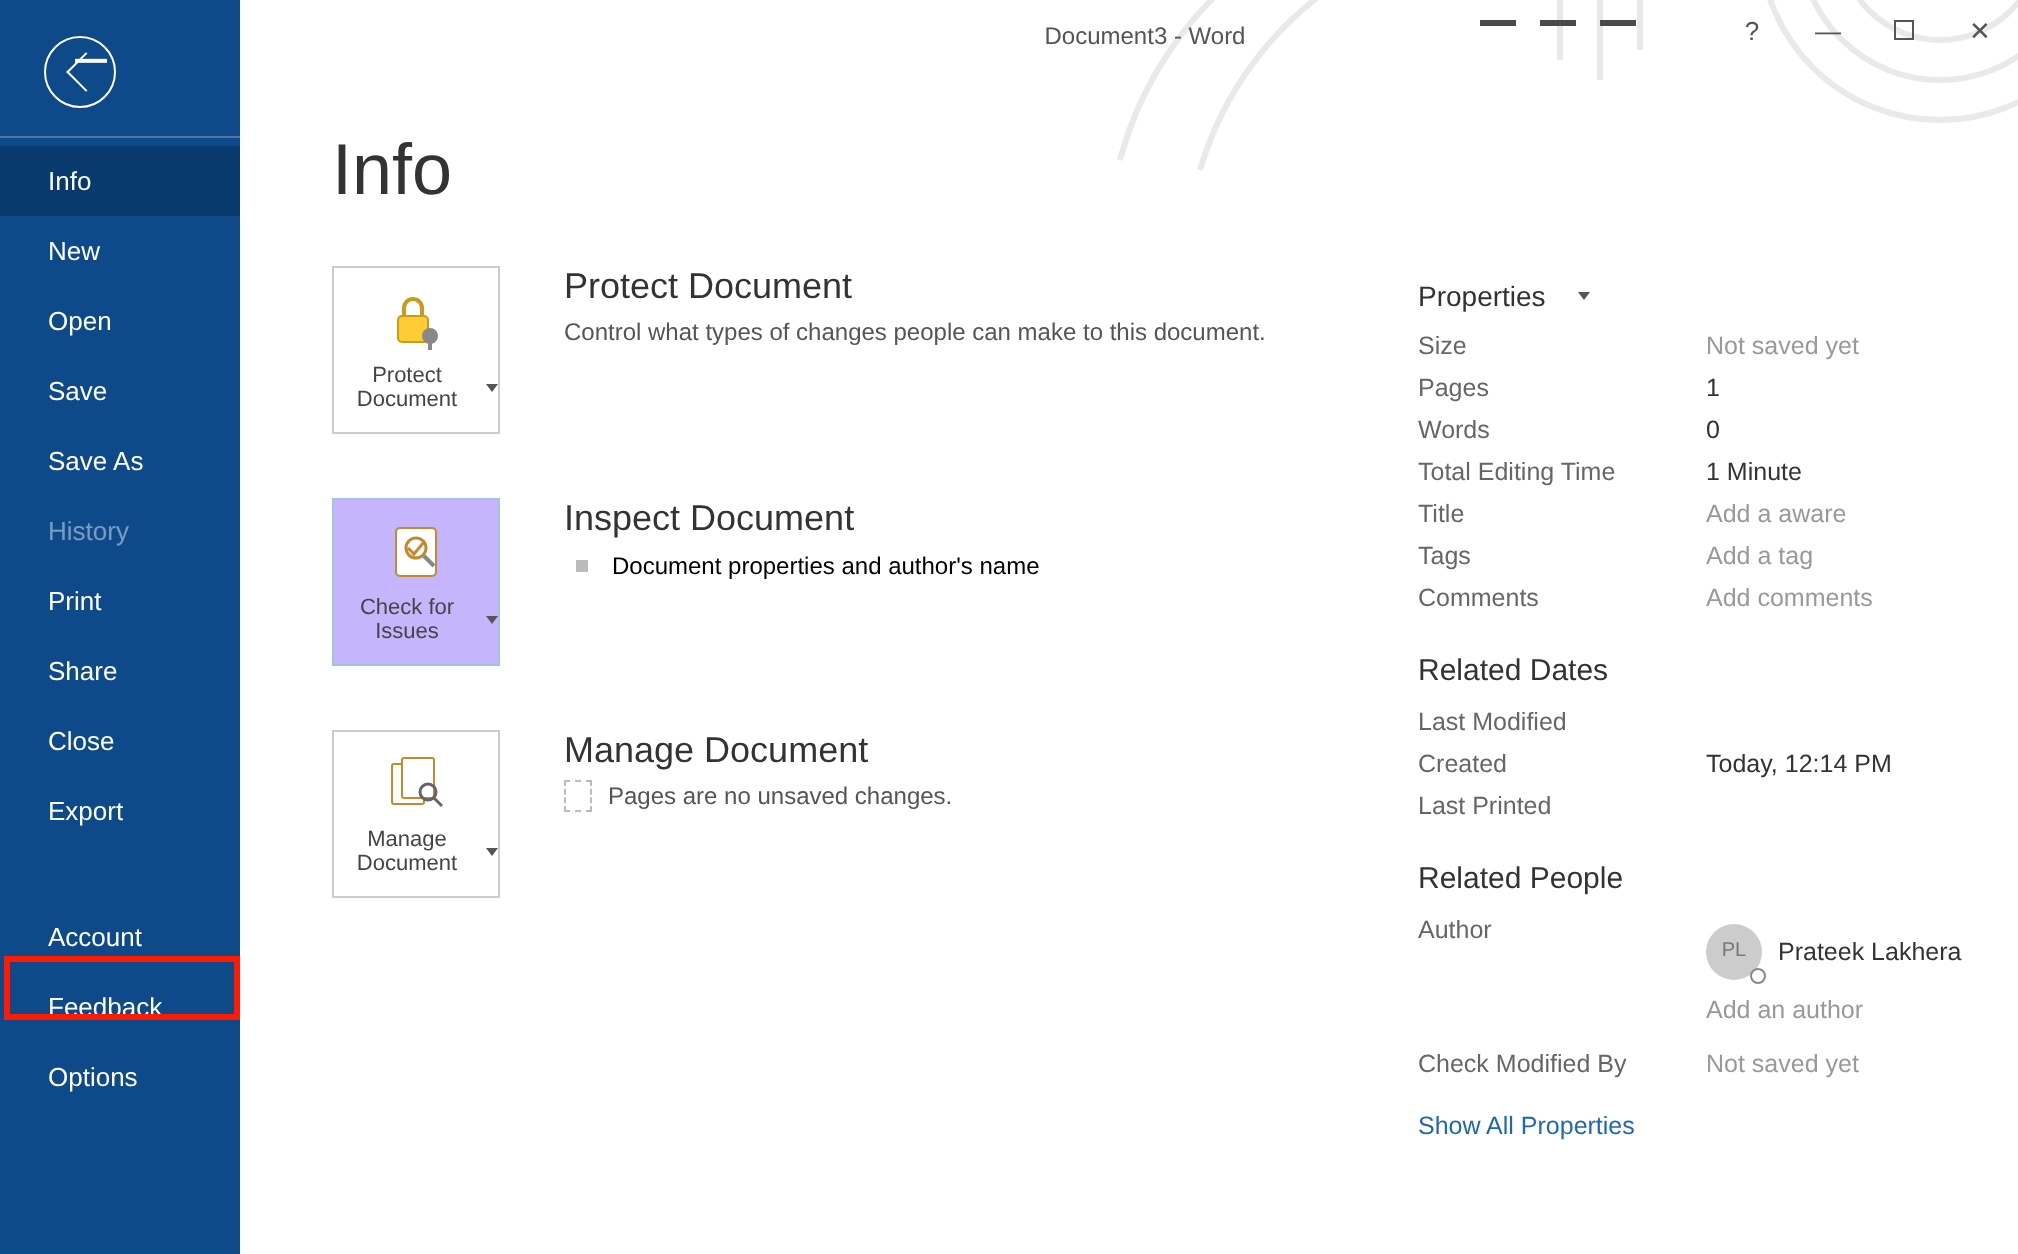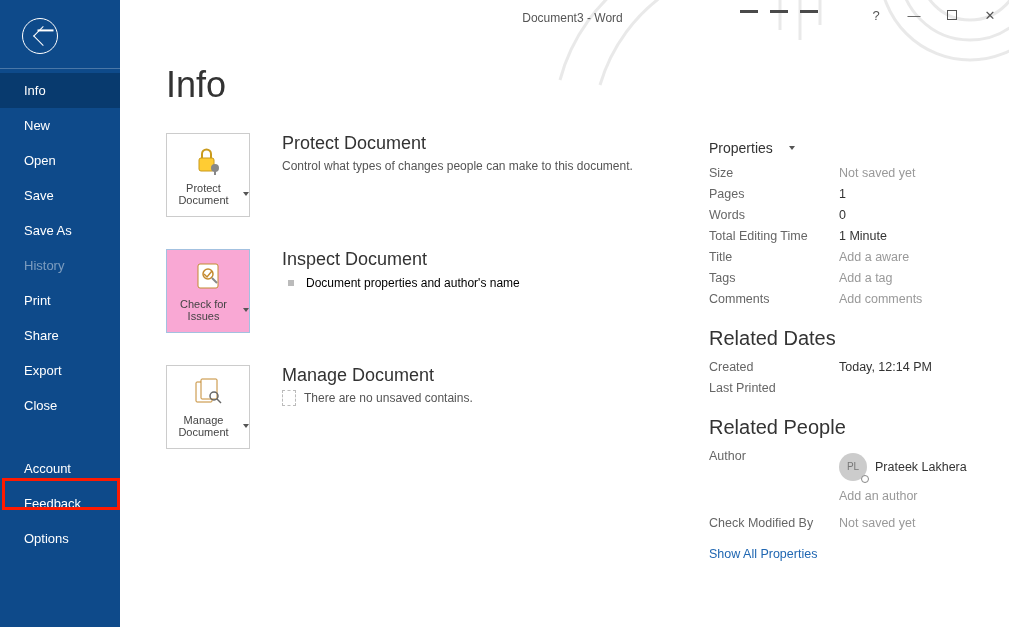--- a/index.html
+++ b/index.html
@@ -32,38 +32,38 @@
     .decor svg { width: 100%; height: 100%; }
     .dashes { position: absolute; top: 10px; left: 620px; display: flex; gap: 12px; pointer-events: none; }
     .dash { width: 18px; height: 3px; background: #4a4a4a; }
 
     .page-title { font-size: 36px; font-weight: 300; color: #333; position: absolute; top: 64px; left: 46px; }
 
     
     .cards { position: absolute; top: 133px; left: 46px; right: 300px; display: flex; flex-direction: column; gap: 32px; }
     .card { display: flex; gap: 32px; }
     .big-btn { width: 84px; height: 84px; border: 1px solid #ccc; background: #fff; display: flex; flex-direction: column; align-items: center; justify-content: center; gap: 6px; cursor: pointer; font-size: 11px; color: #444; text-align: center; }
-    .big-btn.sel { background: #f9a8d4; border-color: #a3c1e0; }
+    .big-btn.sel { background: #c4b5fd; border-color: #a3c1e0; }
     .big-btn .label-row { display: flex; align-items: center; gap: 3px; line-height: 1.1; }
     .caret { width: 0; height: 0; border-left: 3px solid transparent; border-right: 3px solid transparent; border-top: 4px solid #555; display: inline-block; }
     .big-icon { width: 32px; height: 32px; }
 
     .card-text h3 { font-size: 18px; font-weight: 400; color: #333; margin-bottom: 4px; }
     .card-text p { font-size: 12px; color: #555; line-height: 1.4; }
     .card-text ul { list-style: none; margin-top: 6px; }
     .card-text ul li { font-size: 12px; color: #000000; padding-left: 24px; position: relative; }
     .card-text ul li::before { content: ""; position: absolute; left: 6px; top: 4px; width: 6px; height: 6px; background: #bbb; }
 
     
     .right-pane { position: absolute; top: 140px; right: 20px; width: 280px; font-size: 12.5px; color: #444; }
-    .prop-row { display: flex; padding: 3.5px 0; }
+    .prop-row { display: flex; padding: 3.5px 0; gap: 14px; }
     .prop-k { width: 130px; color: #666; }
     .prop-v { flex: 1; color: #333; }
     .prop-v.ph { color: #999; }
-    .section-title { font-size: 20px; color: #333; margin: 18px 0 6px; }
+    .section-title { font-size: 15px; color: #333; margin: 18px 0 6px; }
     .prop-header { font-size: 14px; color: #333; display: inline-flex; align-items: center; gap: 16px; margin-bottom: 6px; cursor: pointer; }
     .avatar { width: 28px; height: 28px; border-radius: 50%; background: #ccc; color: #777; display: inline-flex; align-items: center; justify-content: center; font-size: 10px; margin-right: 8px; position: relative; }
     .avatar .presence { width: 8px; height: 8px; border: 1px solid #888; border-radius: 50%; background: #fff; position: absolute; right: -2px; bottom: -2px; }
     .author-line { display: flex; align-items: center; padding: 4px 0 2px; color: #333; }
     .link { color: #2067b2; cursor: pointer; margin-top: 14px; display: inline-block; }
     .nochanges { display: flex; align-items: center; gap: 8px; font-size: 12px; color: #555; }
     .dotted-box { width: 14px; height: 16px; border: 1px dashed #bbb; }
   </style>
 </head>
 <body>
@@ -75,22 +75,22 @@
   <div class="divider"></div>
   <ul class="menu">
     <li class="active">Info</li>
     <li>New</li>
     <li>Open</li>
     <li>Save</li>
     <li>Save As</li>
     <li class="dim">History</li>
     <li>Print</li>
     <li>Share</li>
+    <li>Close</li>
     <li>Export</li>
-    <li>Close</li>
   </ul>
   <div class="spacer"></div>
   <ul class="menu">
     <li>Account</li>
     <li>Feedback</li>
     <li>Options</li>
   </ul>
   <div class="red-box"></div>
 </div>
 
@@ -182,21 +182,21 @@
         </svg>
         <div class="label-row">
             <span>Manage Document</span>
             <span class="caret"></span>
           </div>
       </div>
       <div class="card-text">
         <h3>Manage Document</h3>
         <div class="nochanges">
           <span class="dotted-box"></span>
-          <span>There are no unsaved contains.</span>
+          <span>Pages are no unsaved changes.</span>
         </div>
       </div>
     </div>
 
   </div>
 
   <div class="right-pane">
     <div class="prop-header">
       <span>Properties</span>
       <span class="caret"></span>
@@ -224,20 +224,24 @@
     <div class="prop-row">
         <div class="prop-k">Tags</div>
         <div class="prop-v ph">Add a tag</div>
       </div>
     <div class="prop-row">
         <div class="prop-k">Comments</div>
         <div class="prop-v ph">Add comments</div>
       </div>
 
     <div class="section-title">Related Dates</div>
+    <div class="prop-row">
+        <div class="prop-k">Last Modified</div>
+        <div class="prop-v"></div>
+      </div>
     <div class="prop-row">
         <div class="prop-k">Created</div>
         <div class="prop-v">Today, 12:14 PM</div>
       </div>
     <div class="prop-row">
         <div class="prop-k">Last Printed</div>
         <div class="prop-v"></div>
       </div>
 
     <div class="section-title">Related People</div>

